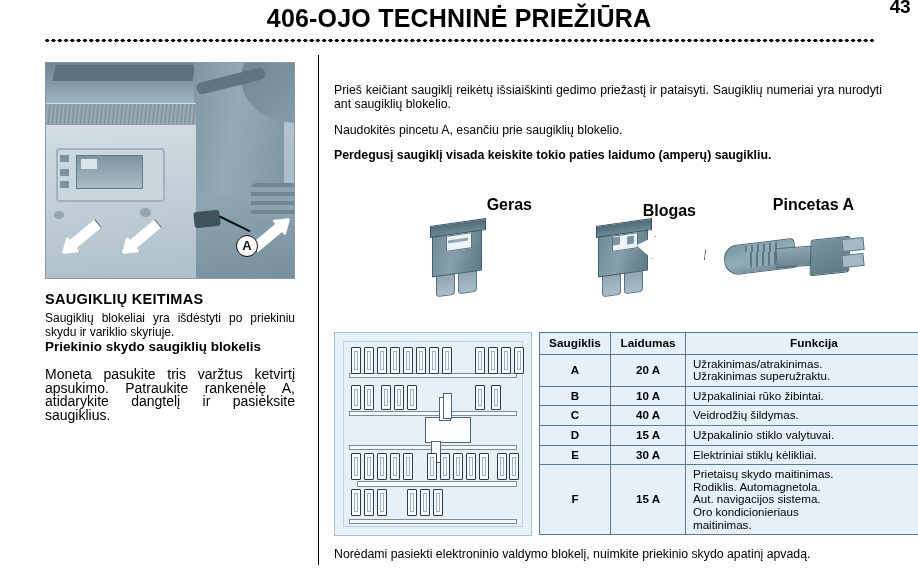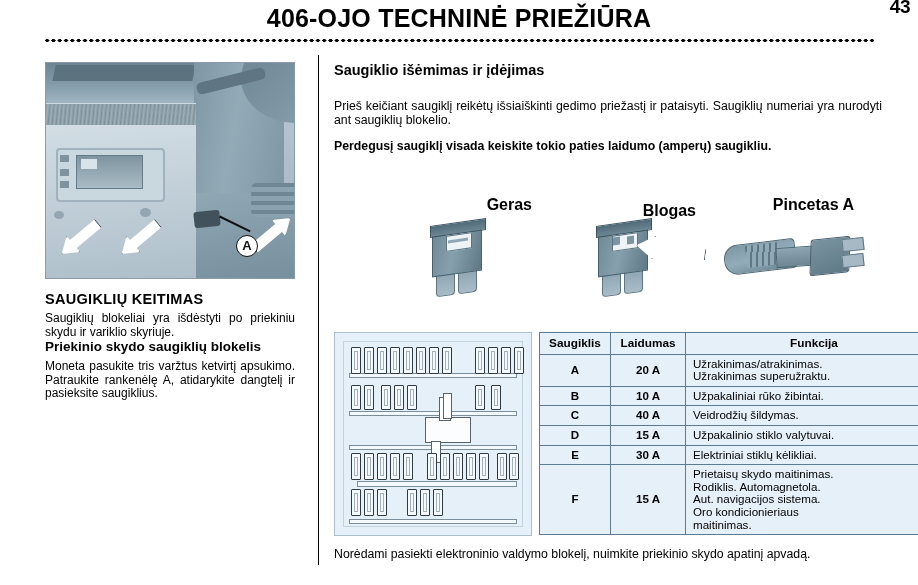--- a/index.html
+++ b/index.html
@@ -187,22 +187,22 @@
     font-size: 12px;
     line-height: 13.5px;
     text-align: justify;
   }
   #left-heading-2 {
     font-size: 13.5px;
     font-weight: bold;
     line-height: 15px;
   }
   #left-body-2 {
-    margin-top: 6px;
-    font-size: 12px;
+    margin-top: 14px;
+    font-size: 14px;
     line-height: 13.5px;
     text-align: justify;
   }
 
   
   #right-column {
     position: absolute;
     left: 334px;
     top: 62px;
     width: 548px;
@@ -485,22 +485,22 @@
   </div>
 
   <div id="left-heading-1">SAUGIKLIŲ KEITIMAS</div>
   <div id="left-body-1">Saugiklių blokeliai yra išdėstyti po priekiniu skydu ir variklio skyriuje.</div>
   <div id="left-heading-2">Priekinio skydo saugiklių blokelis</div>
   <div id="left-body-2">Moneta pasukite tris varžtus ketvirtį apsukimo. Patraukite rankenėlę A, atidarykite dangtelį ir pasieksite saugiklius.</div>
 
 </div>
 
 <div id="right-column">
-  <div id="right-heading">Saugiklio išėmimas ir įdėjimas</div>
   <div class="rb" id="right-p1">Prieš keičiant saugiklį reikėtų išsiaiškinti gedimo priežastį ir pataisyti. Saugiklių numeriai yra nurodyti ant saugiklių blokelio.</div>
+  <div class="rb" id="right-p2">Naudokitės pincetu A, esančiu prie saugiklių blokelio.</div>
   <div class="rb" id="right-p3">Perdegusį saugiklį visada keiskite tokio paties laidumo (amperų) saugikliu.</div>
 </div>
 
 <div id="fuse-figures">
   <div class="fig-label" id="label-geras">Geras</div>
   <div class="fig-label" id="label-blogas">Blogas</div>
   <div class="fig-label" id="label-pincetas">Pincetas A</div>
 
   <div class="fuse" id="fuse-good">
     <div class="fuse-leg-l"></div>

